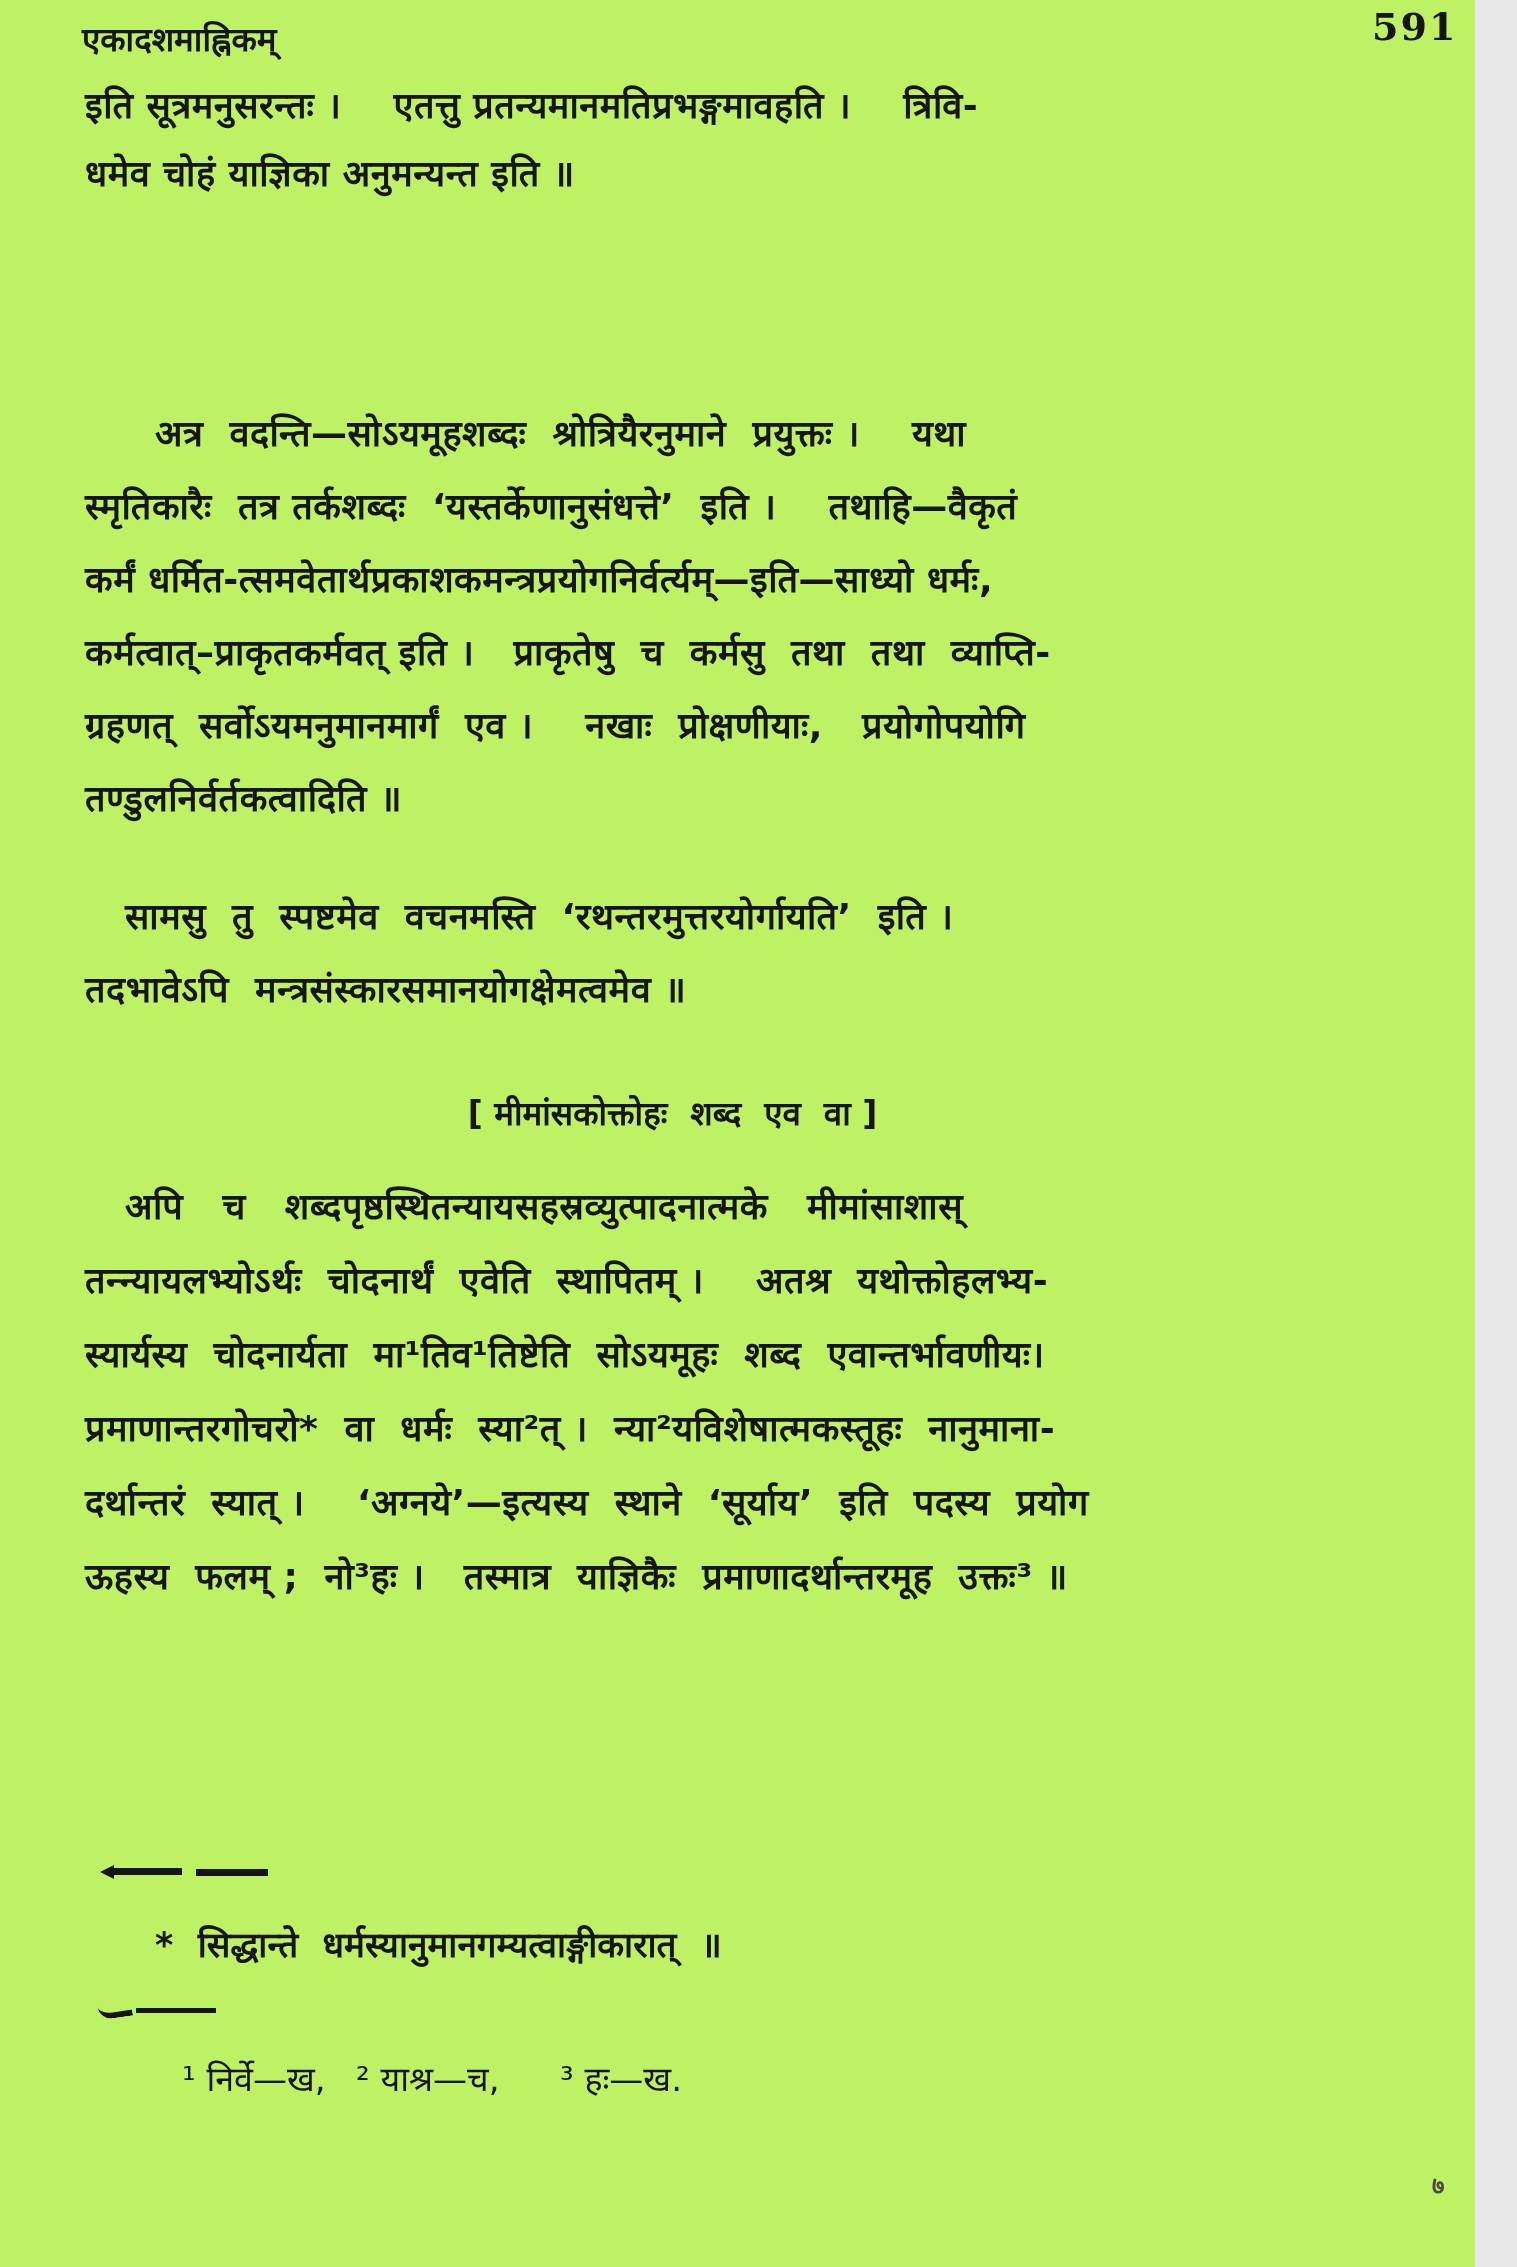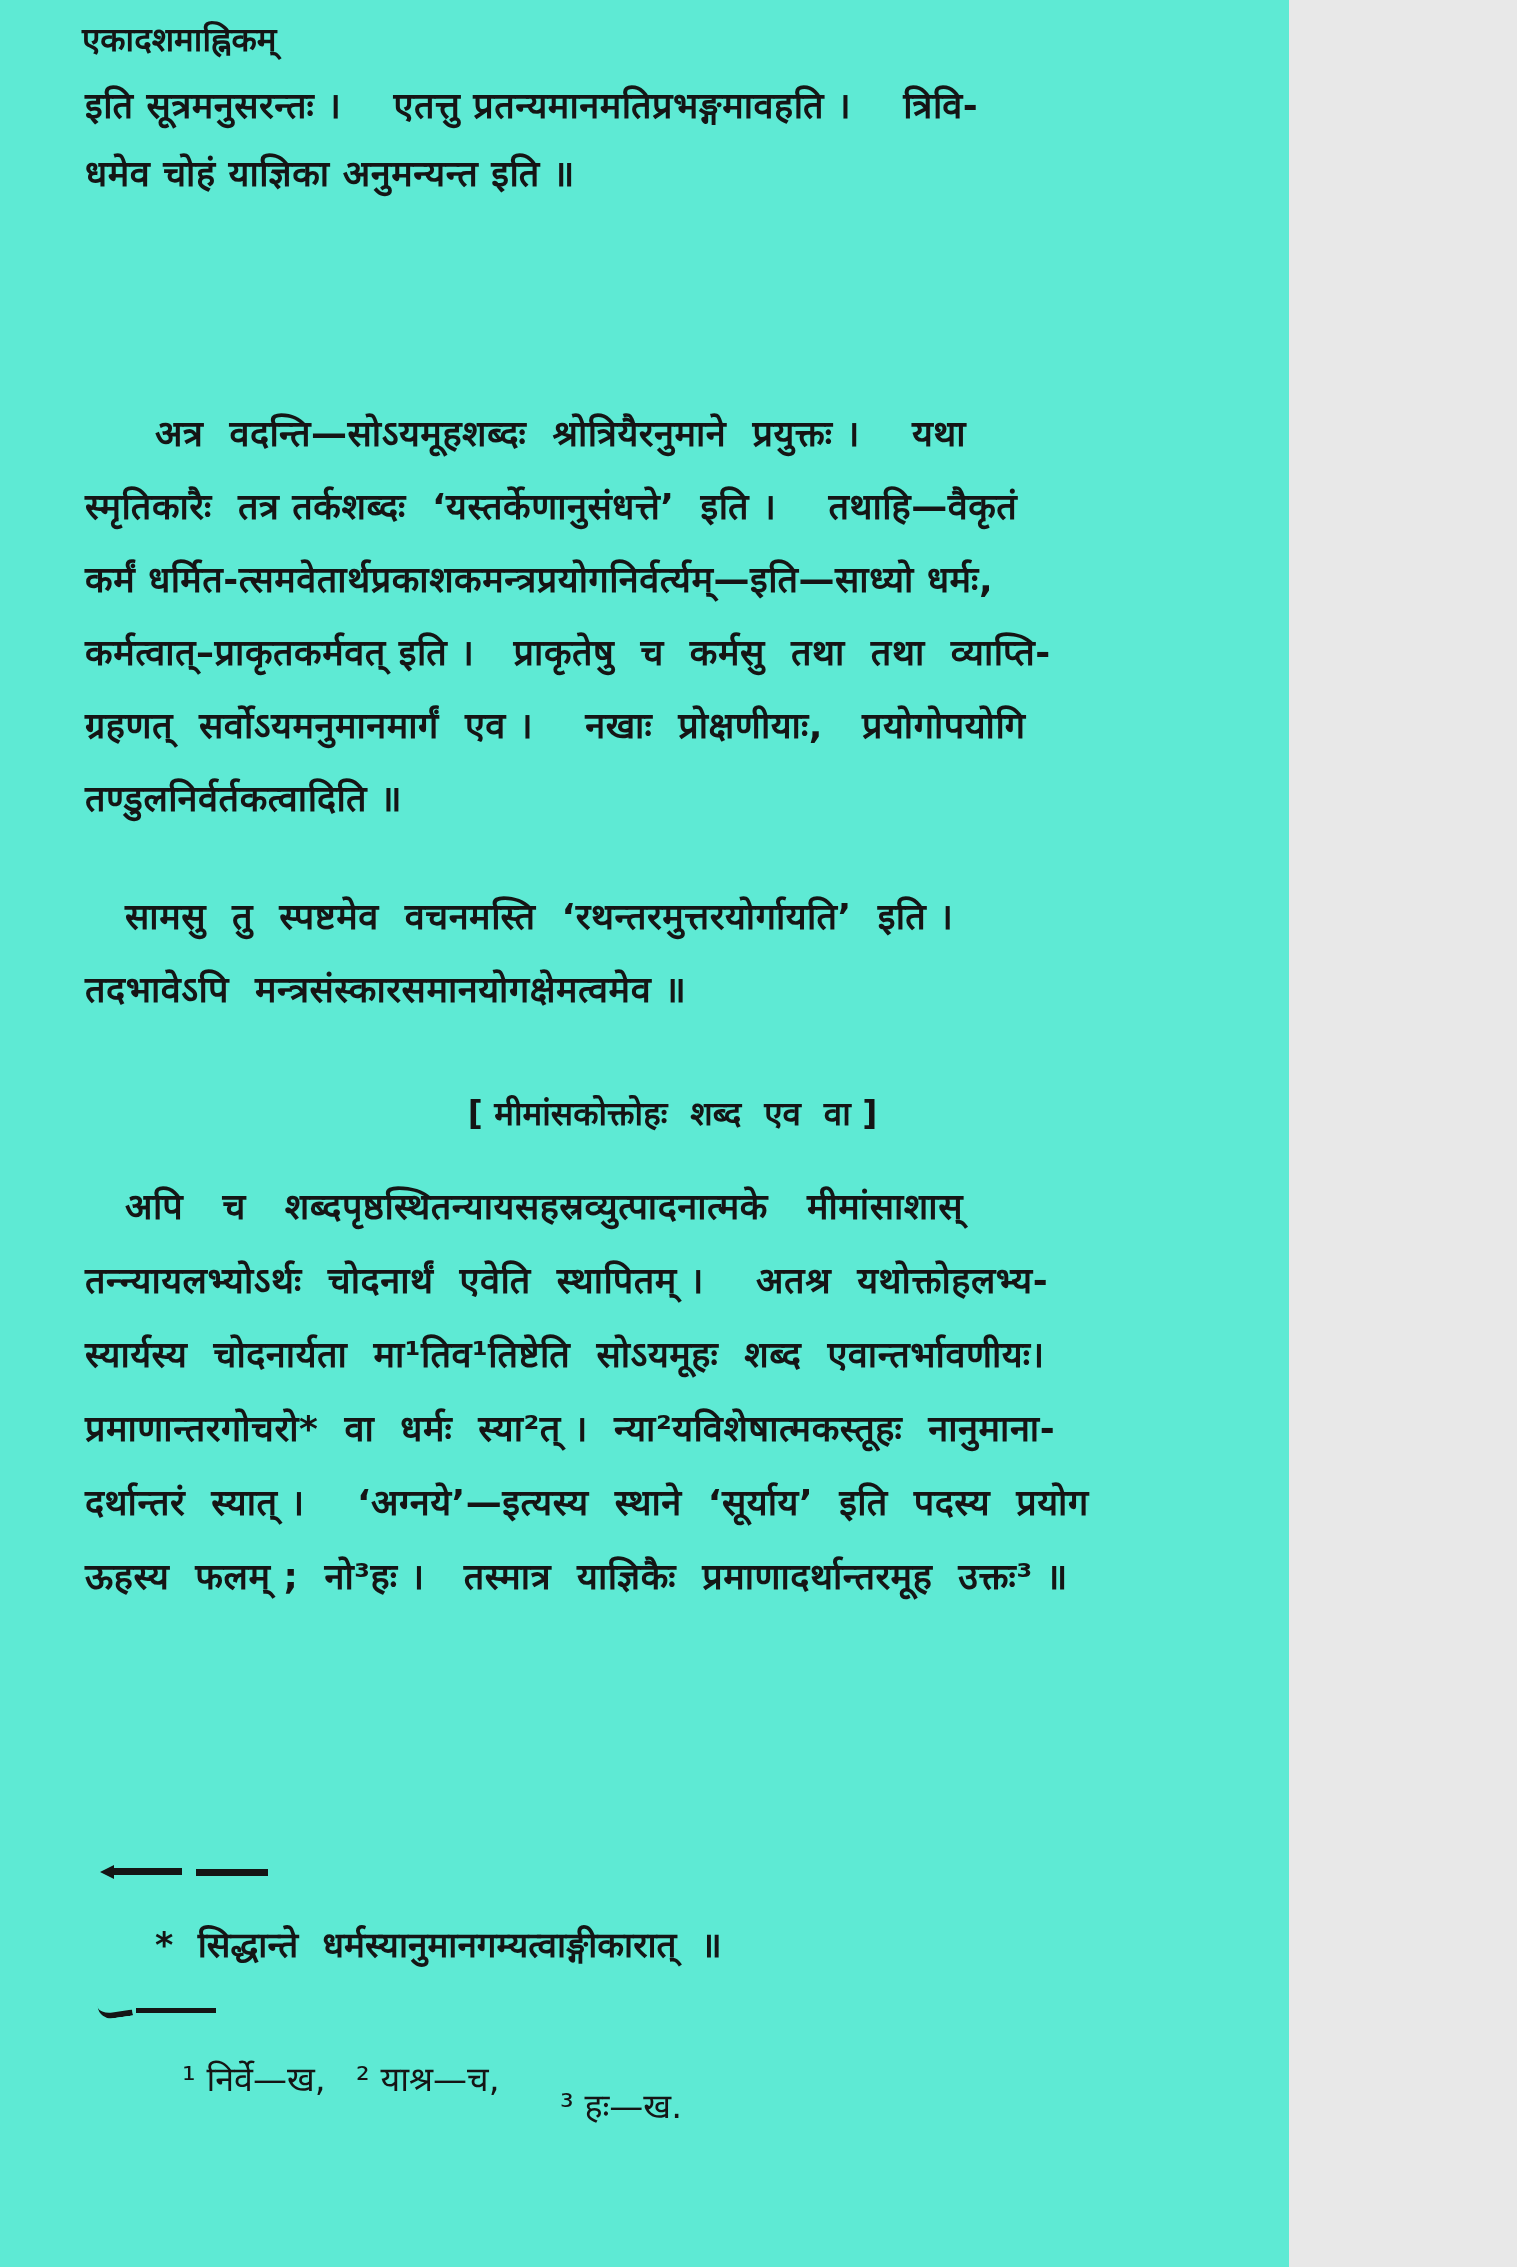--- a/index.html
+++ b/index.html
@@ -1,18 +1,18 @@
 <!DOCTYPE html>
 <html lang="sa"><head>
 <meta charset="utf-8">
 <style>
   html,body { margin:0; padding:0; background:#e8e8e8; }
   .page {
-    position:relative; width:1289px; height:2267px;
-    background:#5eead4; overflow:hidden;
+    position:relative; width:1475px; height:2267px;
+    background:#bef264; overflow:hidden;
     font-family:"DejaVu Sans", sans-serif;
     color:#151515;
   }
   .blk { position:absolute; left:85px; width:1190px; }
   .line {
     white-space:pre; font-size:36px; line-height:73px;
     font-weight:bold; letter-spacing:0.5px;
   }
   .lh68 .line { line-height:68px; }
   .lh74 .line { line-height:74px; }
@@ -100,18 +100,18 @@
   <div class="rule" style="left:112px; top:1868px; width:70px;"></div>
   <div class="rule" style="left:196px; top:1869px; width:72px;"></div>
 
   <div class="footnote-line" style="left:155px; top:1920px;">*  सिद्धान्ते  धर्मस्यानुमानगम्यत्वाङ्गीकारात्  ॥</div>
 
   <div class="squiggle" style="left:98px; top:2000px;"></div>
   <div class="rule" style="left:136px; top:2008px; width:80px; height:5px;"></div>
 
   <div class="variant" style="left:182px; top:2055px;">¹ निर्वे—ख,</div>
   <div class="variant" style="left:356px; top:2055px;">² याश्र—च,</div>
-  <div class="variant" style="left:560px; top:2055px;margin-top:27px;">³ हः—ख.</div>
+  <div class="variant" style="left:560px; top:2055px;">³ हः—ख.</div>
 
   <div class="bottom-mark">७</div>
   <div class="edge-mark"></div>
 
 </div>
 
 </body></html>

